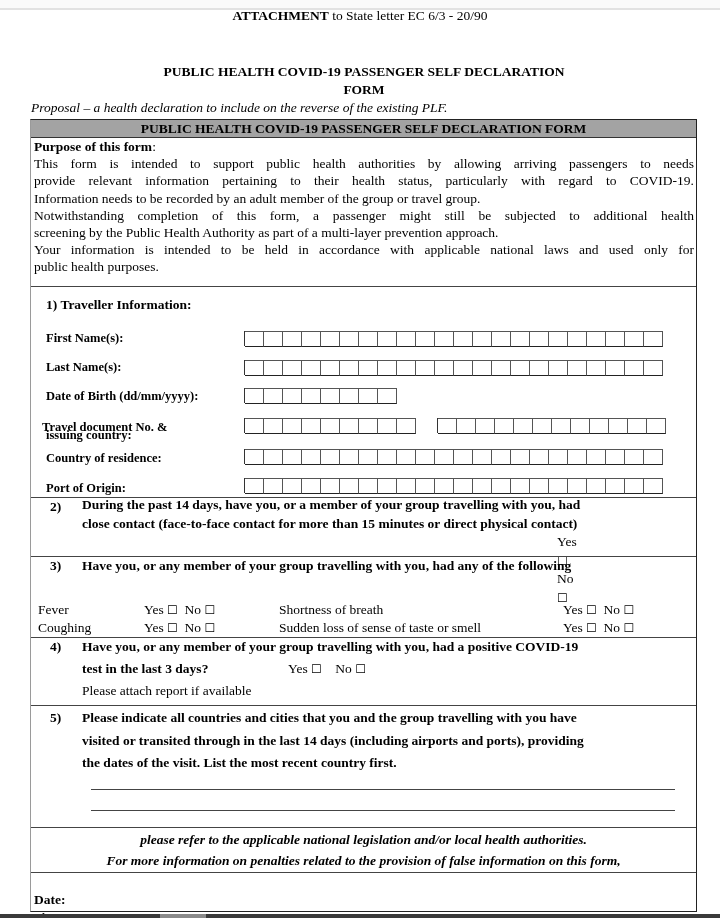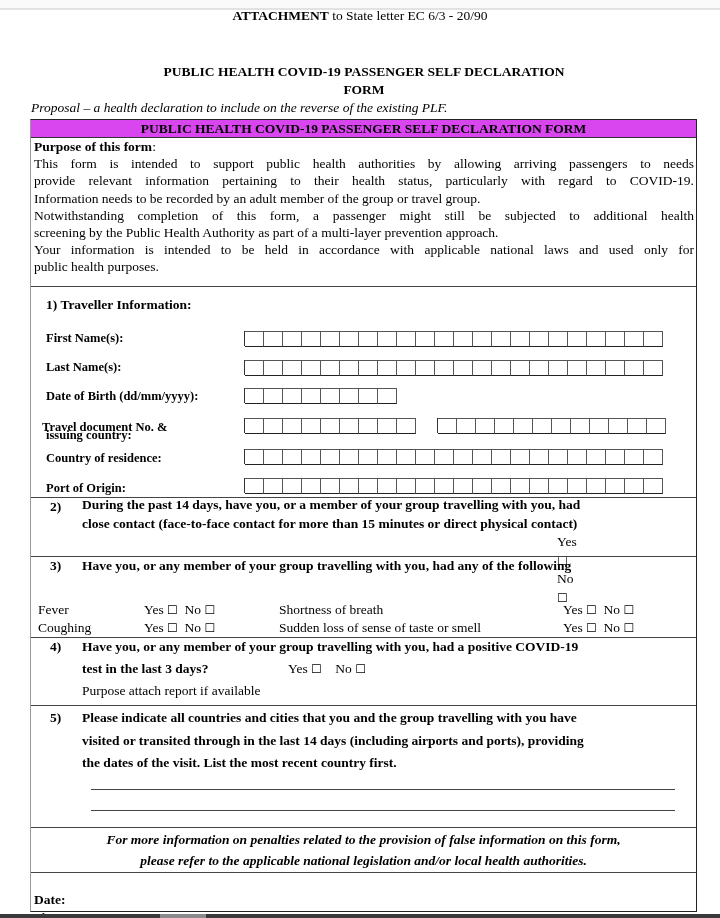--- a/index.html
+++ b/index.html
@@ -13,21 +13,21 @@
   .bottombar .thumb { position:absolute; left:160px; top:0; width:46px; height:4px; background:#8a8a8a; }
 
   .abs { position:absolute; white-space:nowrap;text-align:center; }
   .attach { top:8px; left:0; width:720px; font-size:13.5px; }
   .attach b { font-weight:bold; }
   .title1 { top:64px; left:0; width:728px; text-align:center; font-size:13.5px; font-weight:bold; }
   .title2 { top:82px; left:0; width:728px; text-align:center; font-size:13.5px; font-weight:bold; }
   .proposal { top:100px; left:31px; font-size:13.5px; font-style:italic; }
 
   .table { position:absolute; left:30px; top:119px; width:667px; height:793px; border:1px solid #222; border-left-color:#9a9a9a; box-sizing:border-box; }
-  .hdr { position:absolute; left:0; top:0; width:100%; height:17px; background:#d946ef; border-bottom:1px solid #333; text-align:center; font-weight:bold; font-size:13.5px; line-height:17px; }
+  .hdr { position:absolute; left:0; top:0; width:100%; height:17px; background:#a3a3a3; border-bottom:1px solid #333; text-align:center; font-weight:bold; font-size:13.5px; line-height:17px; }
   .purpose { position:absolute; left:3px; top:18px; width:660px; font-size:13.5px; line-height:17.2px; }
   .purpose .ptitle { font-weight:bold; }
   .purpose p { margin:0; text-align:justify; text-align-last:left; }
   .purpose p.just { text-align-last:justify; }
 
   .hline { position:absolute; left:0; width:100%; height:0; border-top:1px solid #444; }
 
   .sec-title { position:absolute; font-weight:bold; font-size:13.5px; }
   .lbl { position:absolute; font-weight:bold; font-size:12.5px; line-height:15px; }
   .grid { position:absolute; height:15px; display:flex; border-left:1.5px solid #333; }
@@ -241,38 +241,38 @@
   <div class="norm" style="left:248px; top:500px;">Sudden loss of sense of taste or smell</div>
   <div class="norm" style="left:532px; top:500px;"><span>Yes</span> <span class="cb">☐</span>&nbsp; <span>No</span> <span class="cb">☐</span></div>
 
   <div class="hline" style="top:517px;"></div>
 
   <div class="qnum" style="left:19px; top:519px;">4)</div>
   <div class="q" style="left:51px; top:516px; line-height:22px;">
     <div>Have you, or any member of your group travelling with you, had a positive COVID-19</div>
     <div><span>test in the last 3 days?</span><span class="yn" style="position:absolute; left:206px;"><span>Yes</span> <span class="cb">☐</span>&nbsp;&nbsp;&nbsp; <span>No</span> <span class="cb">☐</span></span></div>
   </div>
-  <div class="norm" style="left:51px; top:563px;">Purpose attach report if available</div>
+  <div class="norm" style="left:51px; top:563px;">Please attach report if available</div>
 
   <div class="hline" style="top:585px;"></div>
 
   <div class="qnum" style="left:19px; top:590px;">5)</div>
   <div class="q" style="left:51px; top:587px; line-height:22.5px;">
     <div>Please indicate all countries and cities that you and the group travelling with you have</div>
     <div>visited or transited through in the last 14 days (including airports and ports), providing</div>
     <div>the dates of the visit. List the most recent country first.</div>
   </div>
   <div class="wline" style="left:60px; width:584px; top:669px;"></div>
   <div class="wline" style="left:60px; width:584px; top:690px;"></div>
 
   <div class="hline" style="top:707px;"></div>
 
   <div class="footer-note" style="top:709px;">
+    <div>please refer to the applicable national legislation and/or local health authorities.</div>
     <div>For more information on penalties related to the provision of false information on this form,</div>
-    <div>please refer to the applicable national legislation and/or local health authorities.</div>
   </div>
 
   <div class="hline" style="top:752px;"></div>
 
   <div class="sig" style="top:755px;margin-top:35px;">Signature:</div>
   <div class="sig" style="top:772px;">Date:</div>
 </div>
 
 <div class="bottombar">
     <div class="thumb"></div>

